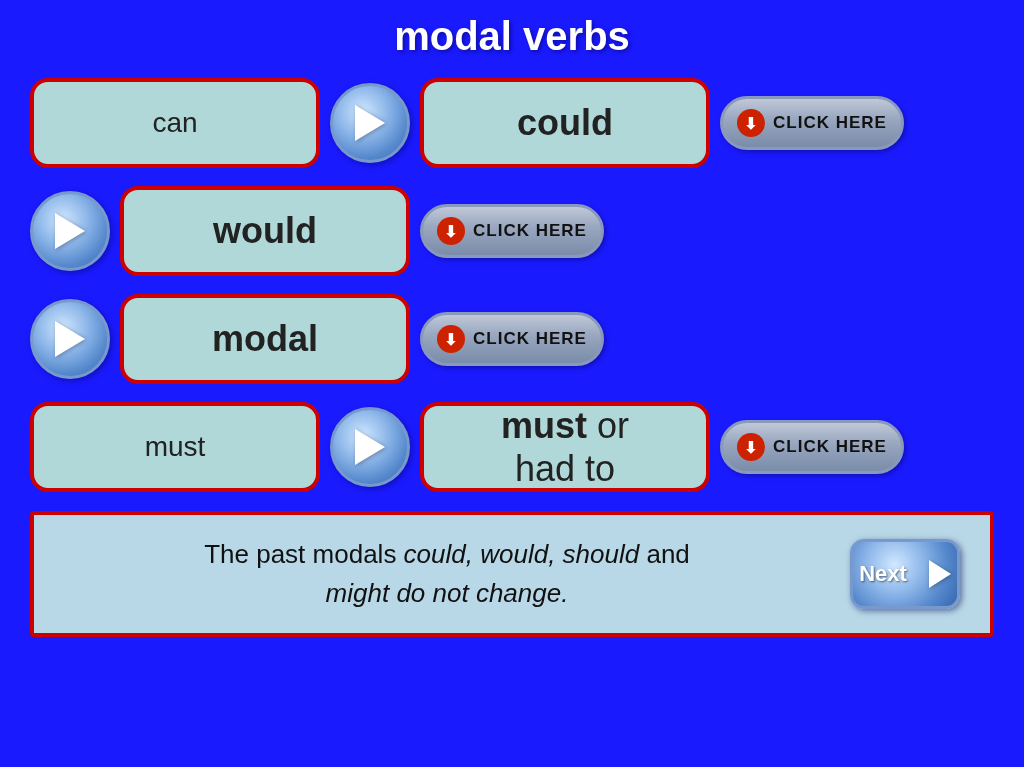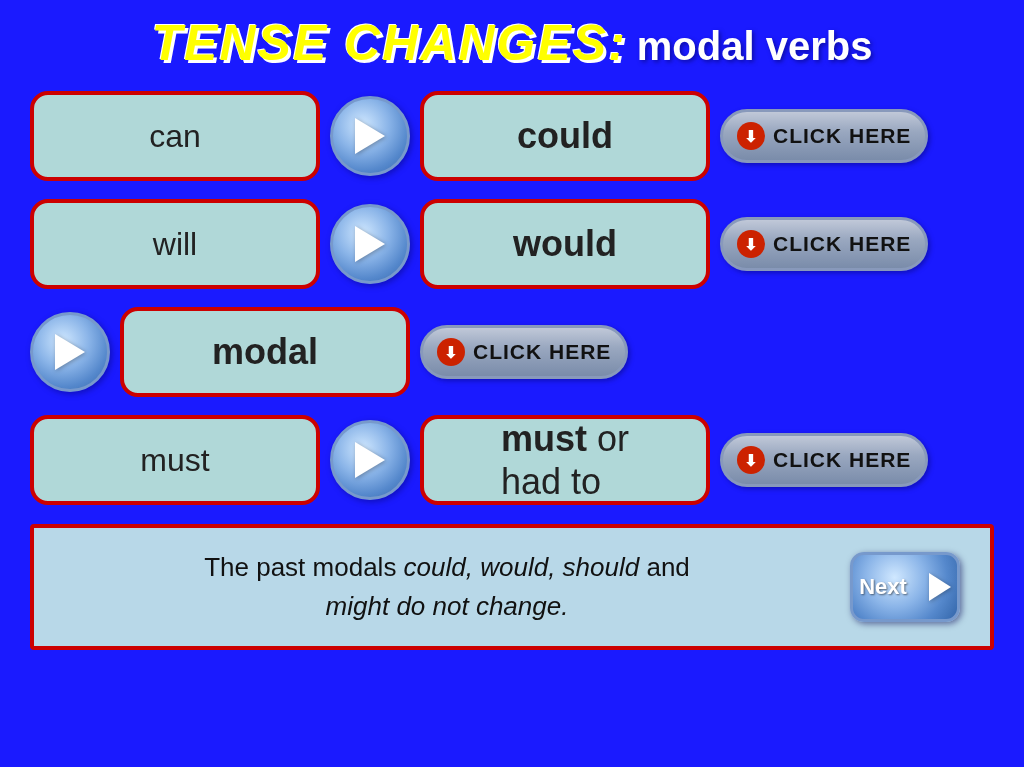--- a/index.html
+++ b/index.html
@@ -29,21 +29,21 @@
 
     .left-box {
       background: #b0d8d8;
       border: 4px solid #cc0000;
       border-radius: 18px;
       width: 290px;
       height: 90px;
       display: flex;
       align-items: center;
       justify-content: center;
-      font-size: 32px;
+      font-size: 28px;
       color: #222;
       font-weight: 400;
       flex-shrink: 0;
     }
 
     .arrow-circle {
       width: 80px;
       height: 80px;
       border-radius: 50%;
       background: radial-gradient(circle at 40% 35%, #d0e8ff 0%, #8ab4e8 40%, #5588cc 70%, #3366aa 100%);
@@ -70,21 +70,21 @@
       border-radius: 18px;
       width: 290px;
       height: 90px;
       display: flex;
       align-items: center;
       justify-content: center;
       font-size: 36px;
       color: #222;
       font-weight: 700;
       flex-shrink: 0;
-      text-align: left;
+      text-align: center;
       line-height: 1.2;
     }
 
     .right-box .normal-weight {
       font-weight: 400;
     }
 
     .click-btn {
       background: linear-gradient(to bottom, #c0c8d8 0%, #9aa8c0 40%, #7a8caa 100%);
       border: 3px solid #8899bb;
@@ -106,21 +106,21 @@
       display: flex;
       align-items: center;
       justify-content: center;
       color: white;
       font-size: 16px;
       font-weight: 900;
       flex-shrink: 0;
     }
 
     .click-text {
-      font-size: 21px;
+      font-size: 17px;
       font-weight: 900;
       color: #111;
       letter-spacing: 1px;
       white-space: nowrap;
     }
 
     .bottom-section {
       margin: 6px 30px 0;
       background: #b8d8e8;
       border: 4px solid #cc0000;
@@ -197,21 +197,20 @@
       font-size: 40px;
       font-weight: 700;
       color: #ffffff;
       text-shadow: 2px 2px 4px rgba(0,0,80,0.5);
     }
   </style>
 </head>
 <body>
 
 <div class="title-row">
-  <span class="title-tense">TENSE CHANGES:</span>
   <span class="title-modal">modal verbs</span>
 </div>
 
 <div class="main-grid">
 
   <div class="row">
     <div class="left-box">
       <span>can</span>
     </div>
     <div class="arrow-circle">
@@ -220,23 +219,20 @@
     <div class="right-box">
       <span>could</span>
     </div>
     <div class="click-btn">
       <div class="click-icon">⬇</div>
       <span class="click-text">CLICK HERE</span>
     </div>
   </div>
 
   <div class="row">
-    <div class="left-box">
-      <span>will</span>
-    </div>
     <div class="arrow-circle">
       <div class="arrow-shape"></div>
     </div>
     <div class="right-box">
       <span>would</span>
     </div>
     <div class="click-btn">
       <div class="click-icon">⬇</div>
       <span class="click-text">CLICK HERE</span>
     </div>

